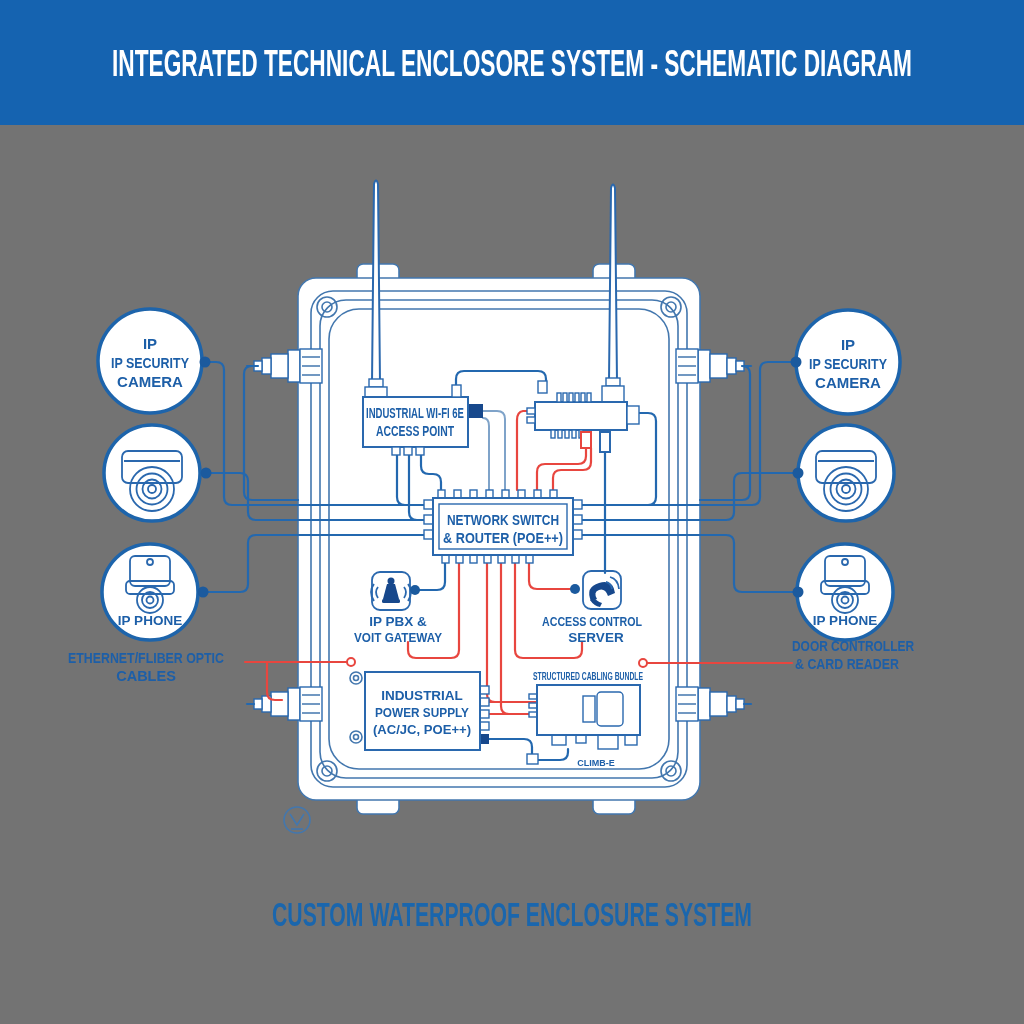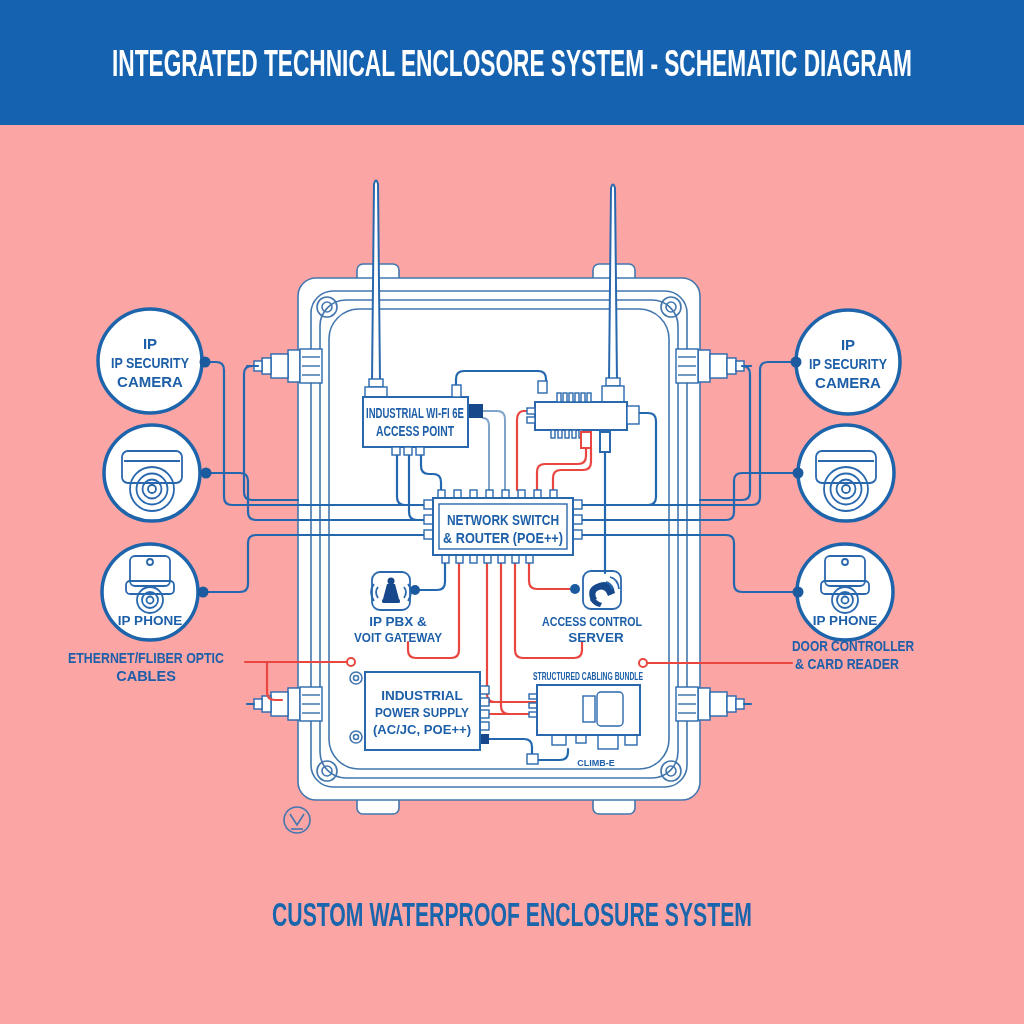--- a/index.html
+++ b/index.html
@@ -1,16 +1,16 @@
 <!DOCTYPE html>
 <html style="--header_bg: #1563b0; --line_blue: #2368af; --wire_red: #e8463f; --text_blue: #1d5fa8; --navy: #17488c;"><head>
 <meta charset="utf-8">
 <style>
   html,body{margin:0;padding:0;background:#ffffff;}
-  .page{width:1024px;height:1024px;position:relative;background:#fca5a5;font-family:"Liberation Sans",sans-serif;}
+  .page{width:1024px;height:1024px;position:relative;background:#737373;font-family:"Liberation Sans",sans-serif;}
   svg{display:block}
   .hdr{fill:var(--header_bg,#1563b0);}
   .hdr-t{fill:#ffffff;font-family:"Liberation Sans",sans-serif;font-weight:700;}
   .foot-t{fill:#1a66ad;font-family:"Liberation Sans",sans-serif;font-weight:700;}
   .w{fill:none;stroke:#4377ae;stroke-width:1.6;}
   .wf{fill:#ffffff;stroke:#4377ae;stroke-width:1.6;}
   .b{fill:none;stroke:var(--line_blue,#2368af);stroke-width:2.2;stroke-linecap:round;stroke-linejoin:round;}
   .bl{fill:none;stroke:#7fa3c9;stroke-width:2;stroke-linecap:round;}
   .r{fill:none;stroke:var(--wire_red,#e8463f);stroke-width:2.2;stroke-linecap:round;stroke-linejoin:round;}
   .box{fill:#ffffff;stroke:#2a68ae;stroke-width:2;}

